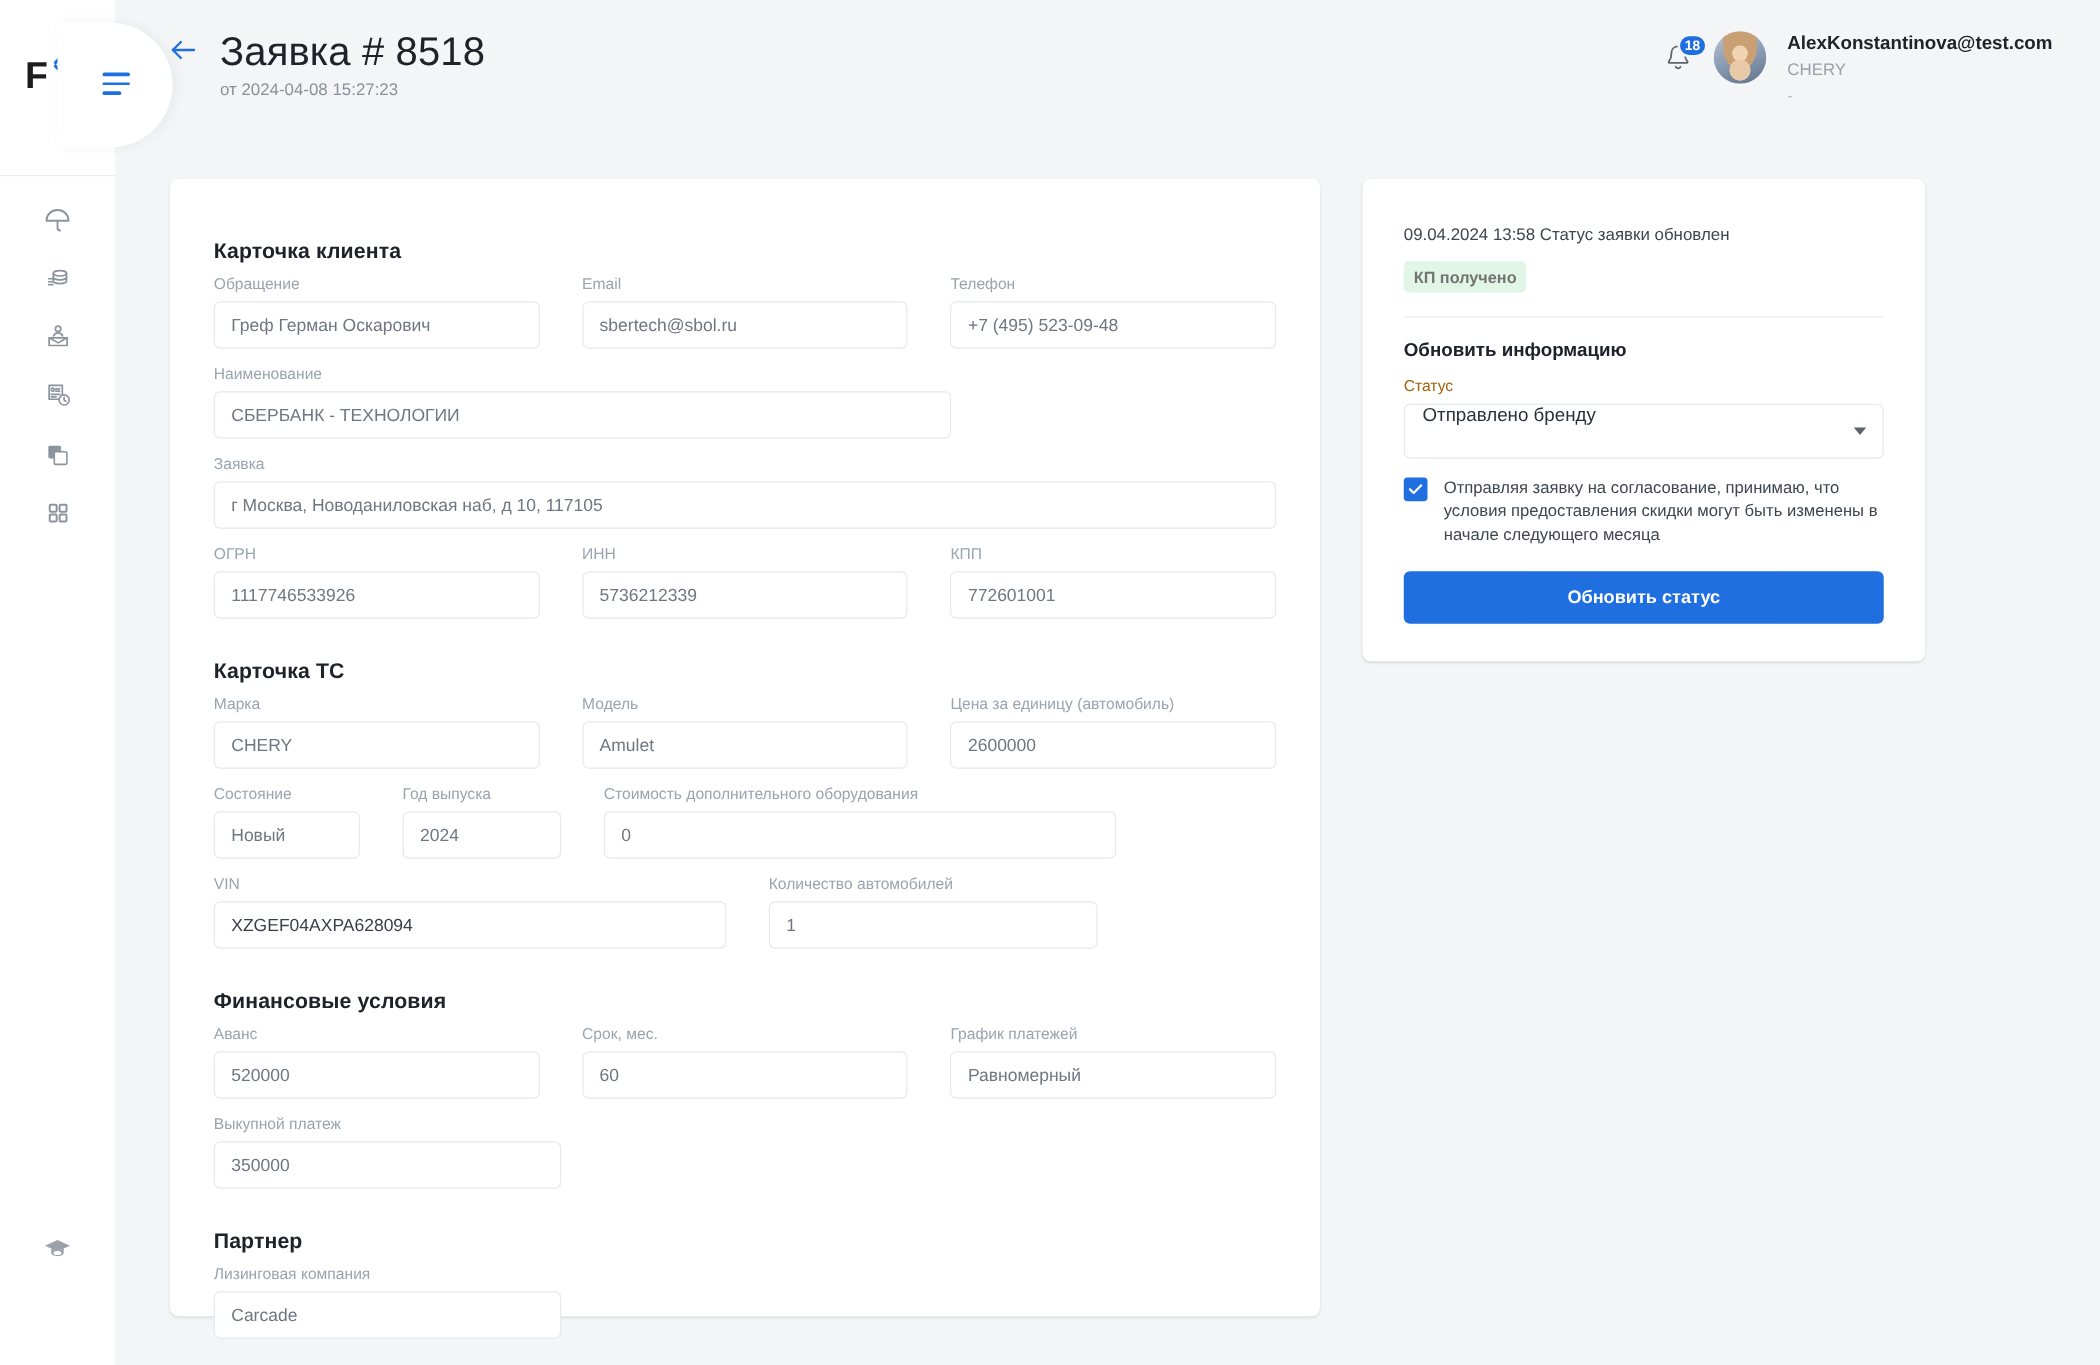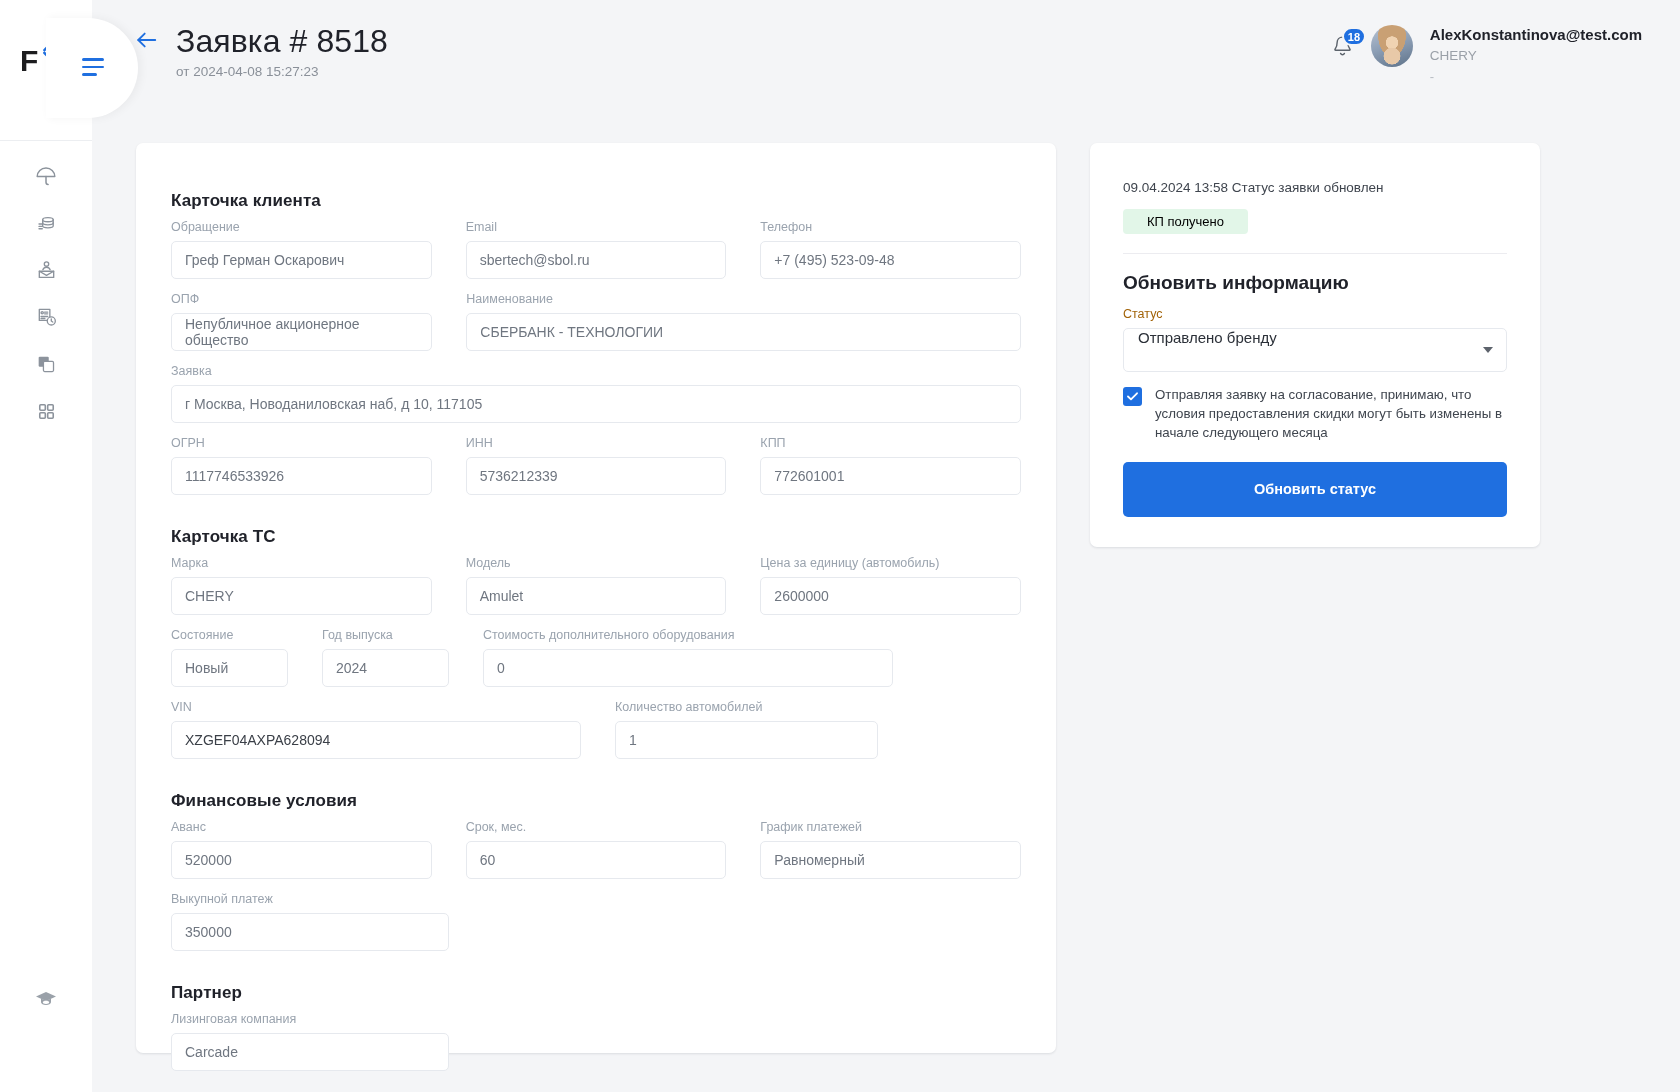--- a/index.html
+++ b/index.html
@@ -182,31 +182,31 @@
   .w-mid { width: 410px; }
   .w-vin { width: 410px; }
   .w-qty { width: 263px; }
 
   
   .ev-time {
     font-size: 13.5px; color: #3f454e; line-height: 1.3;
   }
   .ev-badge {
     display: inline-block; margin-top: 12px;
-    background: #e2f6e8; color: #000000;
+    background: #e2f6e8; color: #737373;
     border-radius: 4px;
-    padding: 5px 24px;
-    font-size: 13px; font-weight: 400;
+    padding: 5px 8px;
+    font-size: 13px; font-weight: 700;
   }
   .side-sep {
     height: 1px; background: #ececf0;
     margin: 19px 0 0 0;
   }
   .side-h {
-    font-size: 19px; font-weight: bold; color: #20222a;
+    font-size: 15px; font-weight: bold; color: #20222a;
     margin-top: 18px; margin-bottom: 13px;
   }
   .sel-label {
     font-size: 12.5px; color: #a16207; margin-bottom: 7px;
   }
   .select {
     position: relative;
     height: 44px;
     border: 1px solid #e6e9ee;
     border-radius: 5px;
@@ -231,21 +231,21 @@
     width: 19px; height: 19px; flex: none;
     background: #1f6fe0; border-radius: 3px;
     display: flex; align-items: center; justify-content: center;
     margin-top: 2px; cursor: pointer;
   }
   .consent-text {
     font-size: 13.3px; color: #3f454e; line-height: 1.46;
   }
   .primary-btn {
     margin-top: 19px;
-    height: 55px; width: 100%;
+    height: 42px; width: 100%;
     background: #1f6fe0; color: #fff;
     border: none; border-radius: 5px;
     font-size: 14.5px; font-weight: bold;
     font-family: "Liberation Sans", sans-serif;
     cursor: pointer;
     display: flex; align-items: center; justify-content: center;
   }
 </style>
 </head>
 <body>
@@ -391,24 +391,20 @@
           <span class="fld-label">Email</span>
           <div class="fld-input">sbertech@sbol.ru</div>
         </div>
         <div class="fld w-col">
           <span class="fld-label">Телефон</span>
           <div class="fld-input">+7 (495) 523-09-48</div>
         </div>
       </div>
 
       <div class="row">
-        <div class="fld w-col">
-          <span class="fld-label">ОПФ</span>
-          <div class="fld-input">Непубличное акционерное общество</div>
-        </div>
         <div class="fld w-wide2">
           <span class="fld-label">Наименование</span>
           <div class="fld-input">СБЕРБАНК - ТЕХНОЛОГИИ</div>
         </div>
       </div>
 
       <div class="row">
         <div class="fld w-full">
           <span class="fld-label">Заявка</span>
           <div class="fld-input">г Москва, Новоданиловская наб, д 10, 117105</div>

